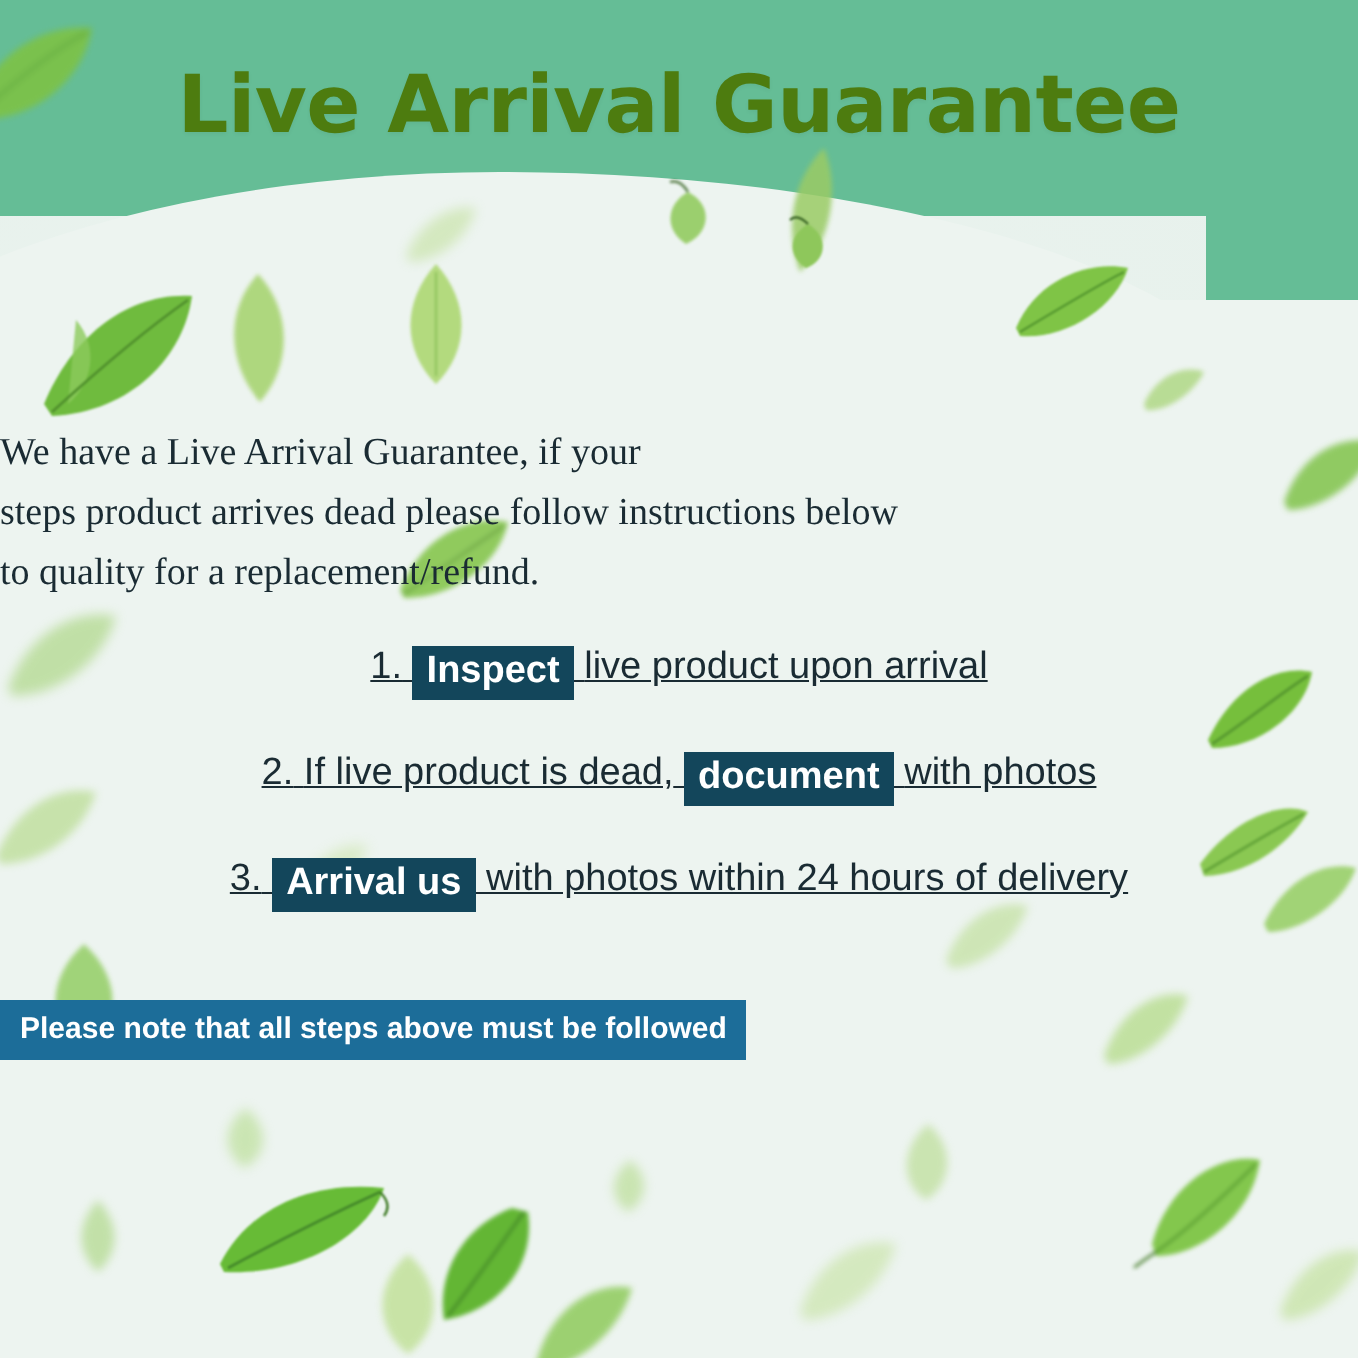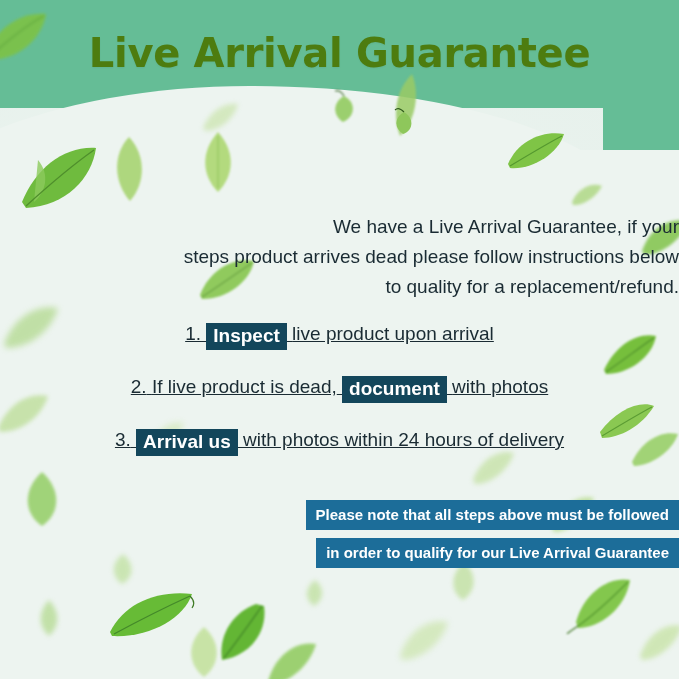--- a/index.html
+++ b/index.html
@@ -91,25 +91,25 @@
     letter-spacing: -0.3px;
     font-family: "DejaVu Sans", sans-serif;
     text-shadow: 0 1px 2px rgba(0,0,0,0.05);
   }
 
   .intro {
     position: absolute;
     top: 212px;
     left: 0;
     width: 679px;
-    text-align: right;
+    text-align: left;
     color: #1a2b33;
     font-size: 19px;
     line-height: 30px;
-    font-family: Liberation Sans, sans-serif;
+    font-family: Liberation Serif, serif;
   }
   .intro .ln { display: block; white-space: nowrap; }
 
   .steps {
     position: absolute;
     top: 320px;
     left: 0;
     width: 679px;
   }
   .step {
@@ -131,21 +131,21 @@
     vertical-align: baseline;
     position: relative;
     top: 2px;
   }
 
   .notes {
     position: absolute;
     top: 500px;
     left: 0;
     width: 679px;
-    text-align: right;
+    text-align: left;
   }
   .note-bar {
     display: inline-block;
     background: #1c6d99;
     color: #ffffff;
     font-size: 15px;
     font-weight: bold;
     padding: 5px 10px 6px 10px;
     line-height: 19px;
     white-space: nowrap;
@@ -402,19 +402,16 @@
         <span class="hl">Arrival us</span>
         <span>with photos within 24 hours of delivery</span>
       </div>
 
     </div>
 
     <div class="notes">
       <div class="note-row">
         <span class="note-bar">Please note that all steps above must be followed</span>
       </div>
-      <div class="note-row">
-        <span class="note-bar">in order to qualify for our Live Arrival Guarantee</span>
-      </div>
     </div>
 
   </div>
 </div>
 
 </body></html>

